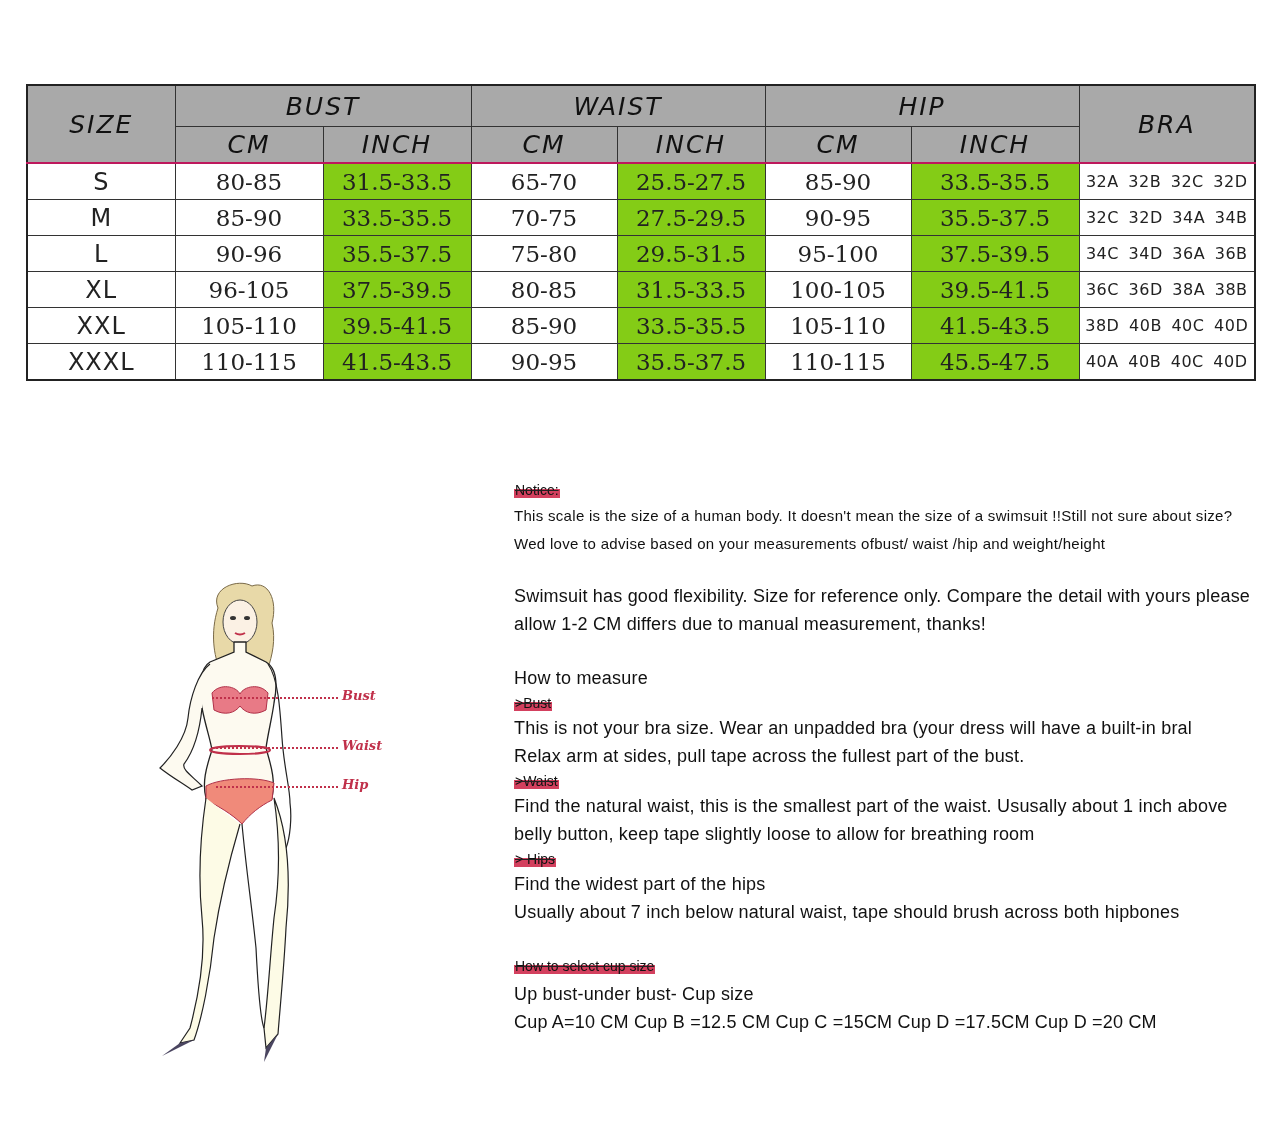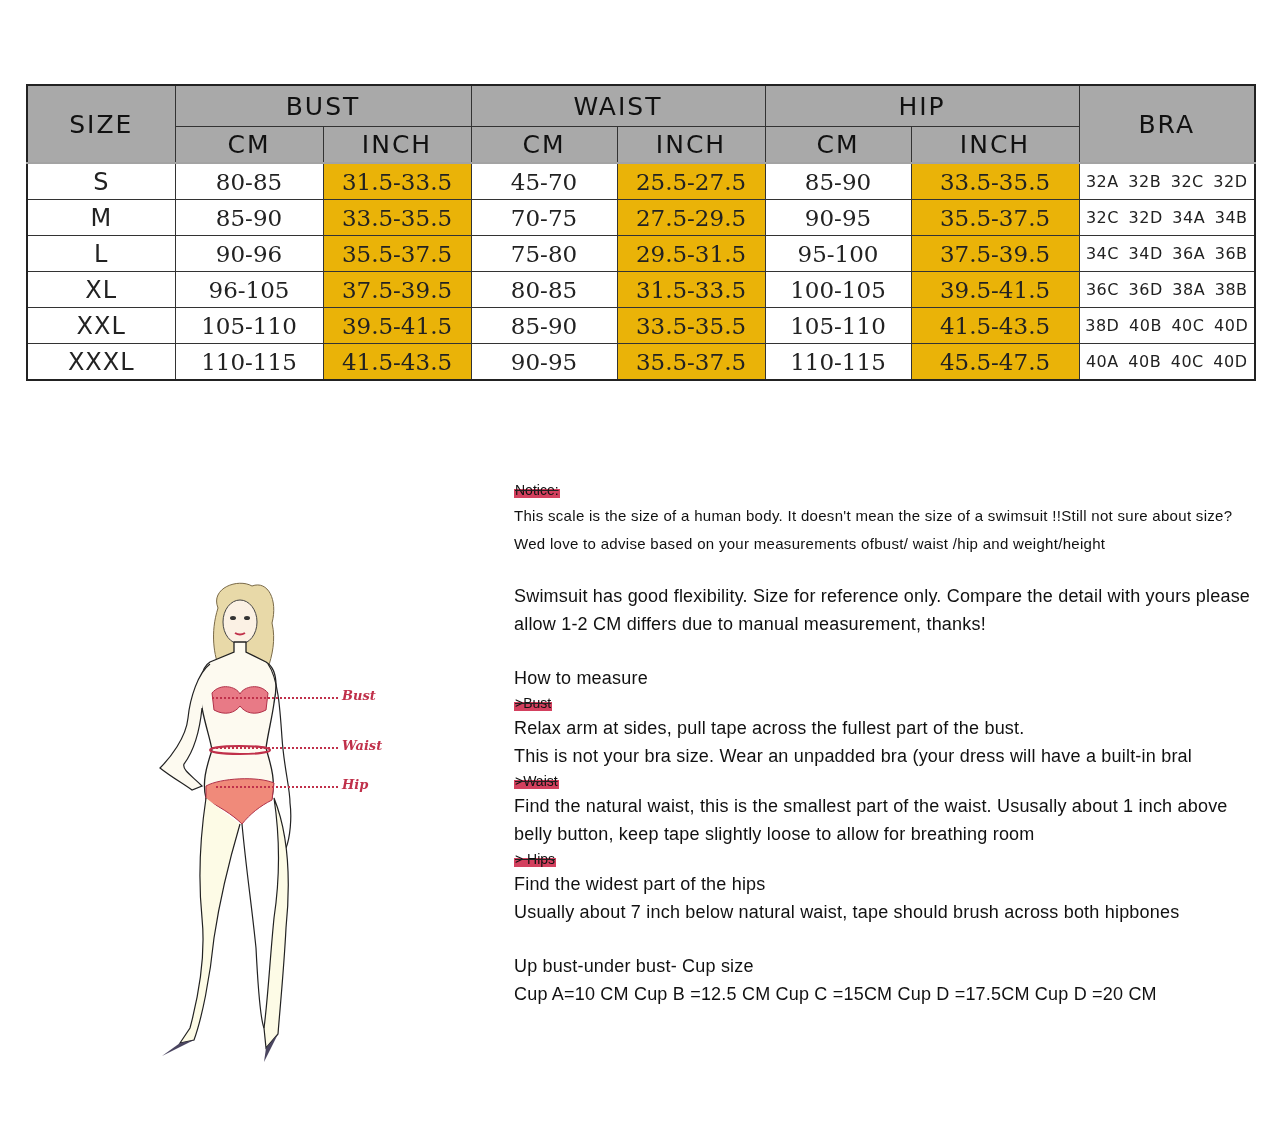--- a/index.html
+++ b/index.html
@@ -13,24 +13,24 @@
   }
   .size-table th, .size-table td {
     border: 1px solid #333; text-align: center; padding: 0; overflow: hidden; white-space: nowrap;
   }
   .size-table th {
     background: #a9a9a9; font-family: "DejaVu Sans", sans-serif; font-weight: normal;
     font-size: 25px; letter-spacing: 2px; color: #111;
   }
   .size-table thead tr.top th { height: 40px; }
   .size-table thead tr.sub th { height: 35px; }
-  .size-table thead { border-bottom: 2px solid #a3a3a3; }
+  .size-table thead { border-bottom: 2px solid #be185d; font-style: italic; }
   .size-table td { height: 35px; font-family: "DejaVu Serif", serif; font-size: 23px; color: #222; background: #ffffff; }
   .size-table td.size-cell { font-family: "DejaVu Sans", sans-serif; font-size: 24px; letter-spacing: 1px; }
-  .size-table td.inch { background: #eab308; }
+  .size-table td.inch { background: #84cc16; }
   .size-table td.bra { font-family: "DejaVu Sans", sans-serif; font-size: 16px; word-spacing: 4px; letter-spacing: 0.5px; border-radius: 6px; }
 
   
   .figure { position: absolute; left: 140px; top: 578px; width: 260px; height: 490px; }
 
   
   .notice { position: absolute; left: 514px; top: 480px; width: 740px; font-family: "Liberation Sans", sans-serif; font-weight: normal; color: #111; }
   .notice .hl { display: inline-block; background: linear-gradient(to bottom, transparent 45%, #d3405e 45%, #d3405e 95%, transparent 95%); font-size: 14px; line-height: 18px; padding: 0 1px; text-decoration: line-through; text-decoration-color: #222; }
   .notice .p-big { font-size: 15px; line-height: 28px; letter-spacing: 0.3px; margin: 2px 0 0 0; }
   .notice .p { font-size: 18px; line-height: 28px; margin: 0; letter-spacing: 0.2px; }
@@ -67,21 +67,21 @@
       <th>INCH</th>
       <th>CM</th>
       <th>INCH</th>
     </tr>
   </thead>
   <tbody>
     <tr>
       <td class="size-cell">S</td>
       <td>80-85</td>
       <td class="inch">31.5-33.5</td>
-      <td>45-70</td>
+      <td>65-70</td>
       <td class="inch">25.5-27.5</td>
       <td>85-90</td>
       <td class="inch">33.5-35.5</td>
       <td class="bra">32A 32B 32C 32D</td>
     </tr>
     <tr>
       <td class="size-cell">M</td>
       <td>85-90</td>
       <td class="inch">33.5-35.5</td>
       <td>70-75</td>
@@ -173,24 +173,25 @@
 
 <div class="notice">
   <div class="row-hl" style="height:20px;line-height:20px;"><span class="hl">Notice:</span></div>
   <p class="p-big">This scale is the size of a human body. It doesn't mean the size of a swimsuit !!Still not sure about size? Wed love to advise based on your measurements ofbust/ waist /hip and weight/height</p>
   <div class="gap-l"></div>
   <p class="p">Swimsuit has good flexibility. Size for reference only. Compare the detail with yours please</p>
   <p class="p">allow 1-2 CM differs due to manual measurement, thanks!</p>
   <div class="gap-m"></div>
   <p class="p">How to measure</p>
   <div class="row-hl" style="height:22px;line-height:22px;"><span class="hl">&gt;Bust</span></div>
+  <p class="p">This is not your bra size. Wear an unpadded bra (your dress will have a built-in bral</p>
   <p class="p">Relax arm at sides, pull tape across the fullest part of the bust.</p>
-  <p class="p">This is not your bra size. Wear an unpadded bra (your dress will have a built-in bral</p>
   <div class="row-hl" style="height:22px;line-height:22px;"><span class="hl">&gt;Waist</span></div>
   <p class="p">Find the natural waist, this is the smallest part of the waist. Ususally about 1 inch above</p>
   <p class="p">belly button, keep tape slightly loose to allow for breathing room</p>
   <div class="row-hl" style="height:22px;line-height:22px;"><span class="hl">&gt; Hips</span></div>
   <p class="p">Find the widest part of the hips</p>
   <p class="p">Usually about 7 inch below natural waist, tape should brush across both hipbones</p>
   <div class="gap-m"></div>
+  <div class="row-hl"><span class="hl">How to select cup size</span></div>
   <p class="p">Up bust-under bust- Cup size</p>
   <p class="p">Cup A=10 CM Cup B =12.5 CM Cup C =15CM Cup D =17.5CM Cup D =20 CM</p>
 </div>
 
 </body></html>

